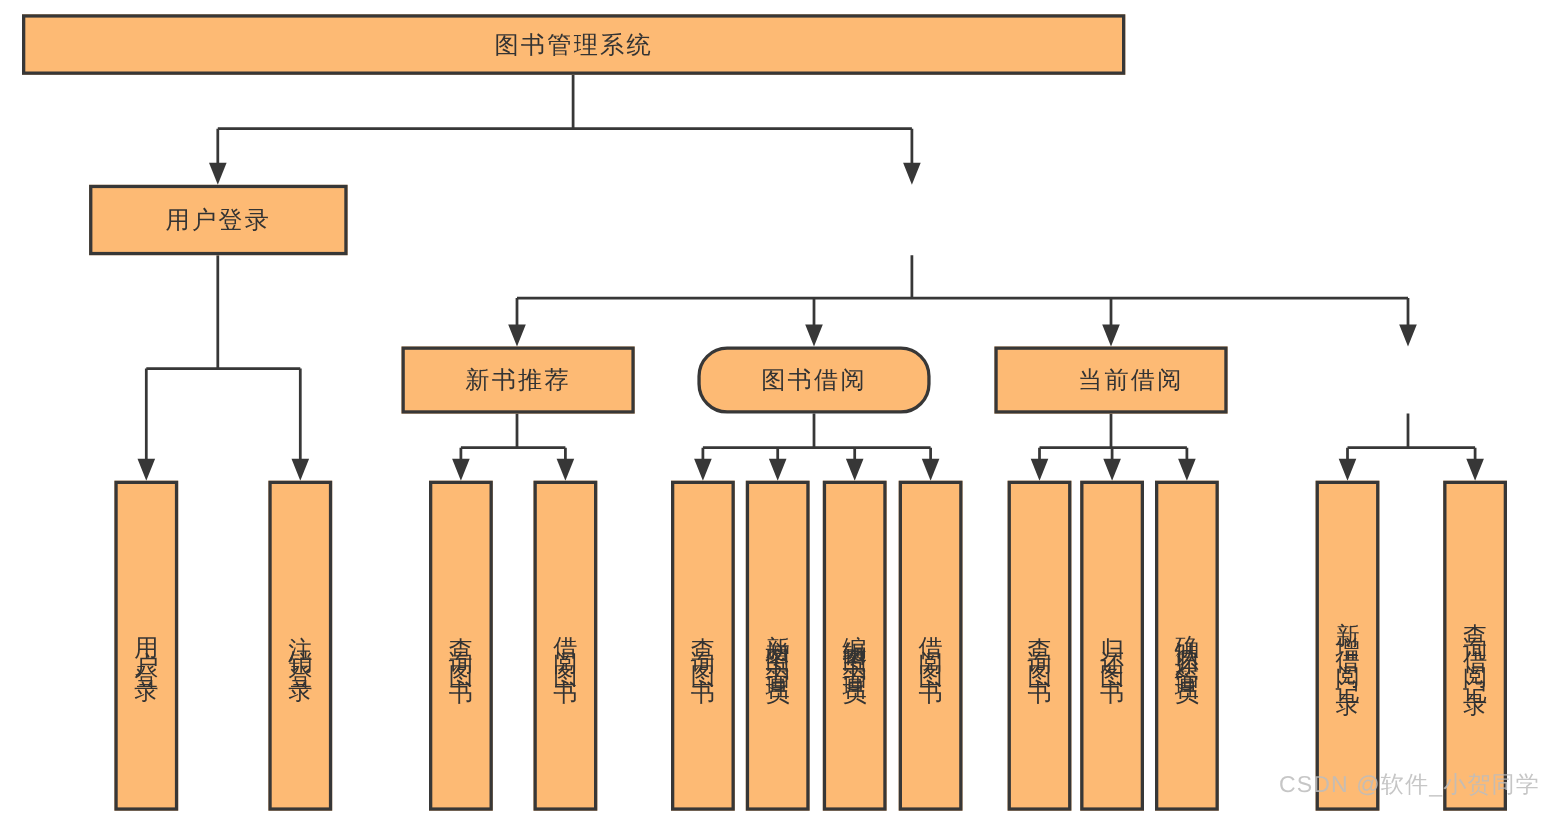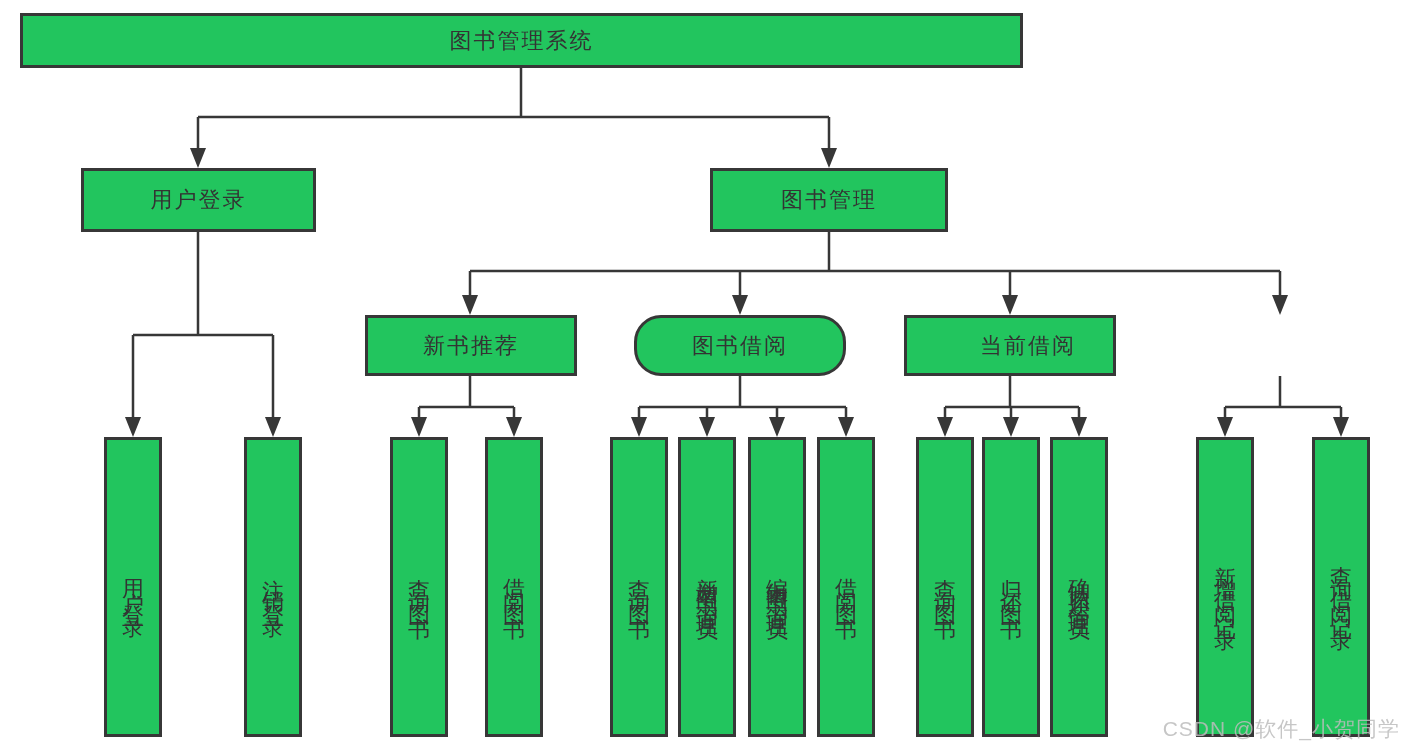--- a/index.html
+++ b/index.html
@@ -31,21 +31,21 @@
     stroke: var(--line);
     stroke-width: 2.5;
     fill: none;
   }
   svg.connectors polygon {
     fill: var(--line);
     stroke: none;
   }
   .box {
     position: absolute;
-    background: #22c55e;
+    background: #fdba74;
     border: 3px solid var(--box_border);
     display: flex;
     align-items: center;
     justify-content: center;
     color: var(--text);
     z-index: 2;
   }
   .hbox span {
     font-size: 22px;
     letter-spacing: 2px;
@@ -63,21 +63,21 @@
     letter-spacing: 13px;
     line-height: 1;
     white-space: nowrap;
   }
   .leaf .vtext.tight {
     letter-spacing: 6px;
   }
   .watermark {
     position: absolute;
     right: 5px;
-    bottom: 4px;
+    bottom: 20px;
     font-size: 21px;
     color: var(--watermark);
     opacity: 0.85;
     letter-spacing: 1px;
     z-index: 10;
     white-space: nowrap;
     margin-top: 23px;
   }
 </style>
 </head>
@@ -120,23 +120,20 @@
     <polygon points="1217,417 1233,417 1225,437"></polygon>
     <polygon points="1333,417 1349,417 1341,437"></polygon>
   </svg>
 
   <div class="box hbox" style="left:20px; top:13px; width:1003px; height:55px;">
     <span>图书管理系统</span>
   </div>
 
   <div class="box hbox" style="left:81px; top:168px; width:235px; height:64px;">
     <span>用户登录</span>
-  </div>
-  <div class="box hbox" style="left:710px; top:168px; width:238px; height:64px;">
-    <span>图书管理</span>
   </div>
 
   <div class="box hbox" style="left:365px; top:315px; width:212px; height:61px;">
     <span>新书推荐</span>
   </div>
   <div class="box hbox" style="left:634px; top:315px; width:212px; height:61px;border-radius:27px;">
     <span>图书借阅</span>
   </div>
   <div class="box hbox" style="left:904px; top:315px; width:212px; height:61px;padding-left:36px;">
     <span>当前借阅</span>

